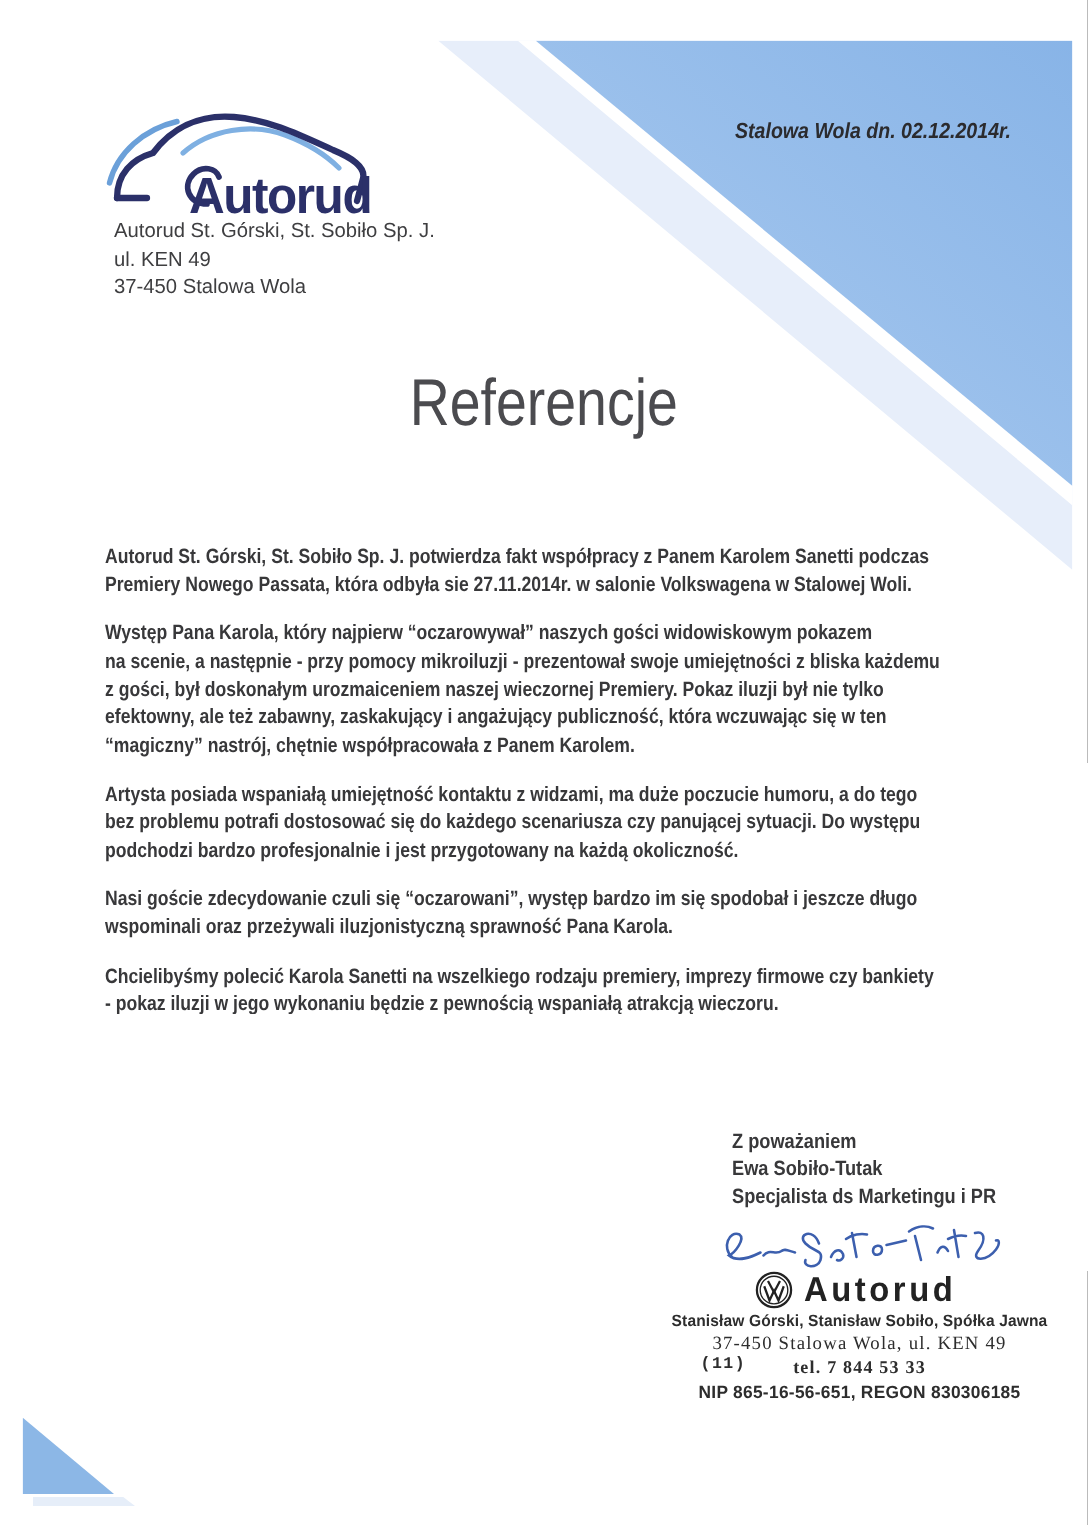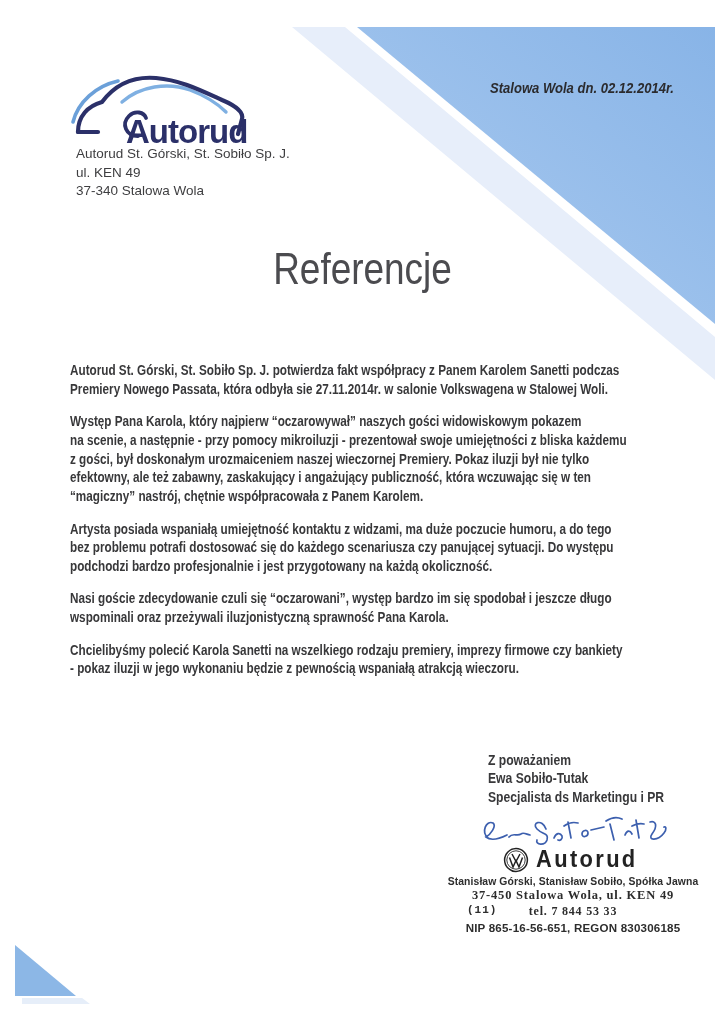--- a/index.html
+++ b/index.html
@@ -63,21 +63,21 @@
     position:absolute;left:433px;top:846px;width:280px;
     text-align:center;color:#2d2d2d;
   }
   .stamp-brandrow{display:flex;align-items:center;justify-content:center;gap:7px;height:27px;}
   .stamp-brand{
     font-size:23px;font-weight:700;letter-spacing:2.5px;color:#222;
     transform:scaleX(0.95);transform-origin:0 50%;
   }
   .stamp-l1{font-size:10.8px;font-weight:700;letter-spacing:0.1px;margin-top:2px;
     transform:scaleX(0.96);transform-origin:50% 0;}
-  .stamp-l2{font-family:"Liberation Serif",serif;font-size:12.5px;font-weight:700;
+  .stamp-l2{font-family:"Liberation Serif",serif;font-size:12.5px;font-weight:400;
     letter-spacing:0.8px;margin-top:1px;}
   .stamp-l3{position:relative;font-family:"Liberation Serif",serif;font-size:12px;
     font-weight:700;letter-spacing:0.8px;margin-top:1px;}
   .stamp-l3-prefix{position:absolute;left:34px;top:0;
     font-family:Liberation Mono, monospace;font-size:11px;font-weight:700;letter-spacing:1px;}
   .stamp-l4{font-size:11.8px;font-weight:700;letter-spacing:0.2px;margin-top:2px;
     transform:scaleX(0.98);transform-origin:50% 0;}
 </style>
 </head>
 <body>
@@ -95,21 +95,21 @@
     <path d="M5,56 C10,36 28,20 50,15" stroke="#6ba0d9" stroke-width="3.6" stroke-linecap="round"></path>
     <path d="M54,36 C72,20 100,16 122,24 C138,30 150,38 158,46" stroke="#7fb0e2" stroke-width="3.4" stroke-linecap="round"></path>
     <path d="M10,66 C10,50 20,40 34,36 C46,20 64,10 88,12 C112,14 132,24 154,34 C166,39 176,45 174,53 L170,68" stroke="#2b3069" stroke-width="4.2" stroke-linecap="round"></path>
     <path d="M10,66 L30,66" stroke="#2b3069" stroke-width="4.2" stroke-linecap="round"></path>
     <path d="M70,70 C58,70 53,58 61,50 C67,44 76,46 78,52" stroke="#2b3069" stroke-width="3.8" stroke-linecap="round"></path>
   </svg>
   <div class="logo-word">Autorud</div>
 
   <div class="addr">Autorud St. Górski, St. Sobiło Sp. J.
 ul. KEN 49
-37-340 Stalowa Wola</div>
+37-450 Stalowa Wola</div>
 
   <div class="dateline">Stalowa Wola dn. 02.12.2014r.</div>
 
   <div class="doc-title">Referencje</div>
 
   <div class="letter-body">
     <p class="para">Autorud St. Górski, St. Sobiło Sp. J. potwierdza fakt współpracy z Panem Karolem Sanetti podczas
 Premiery Nowego Passata, która odbyła sie 27.11.2014r. w salonie Volkswagena w Stalowej Woli.</p>
     <p class="para">Występ Pana Karola, który najpierw “oczarowywał” naszych gości widowiskowym pokazem
 na scenie, a następnie - przy pomocy mikroiluzji - prezentował swoje umiejętności z bliska każdemu

